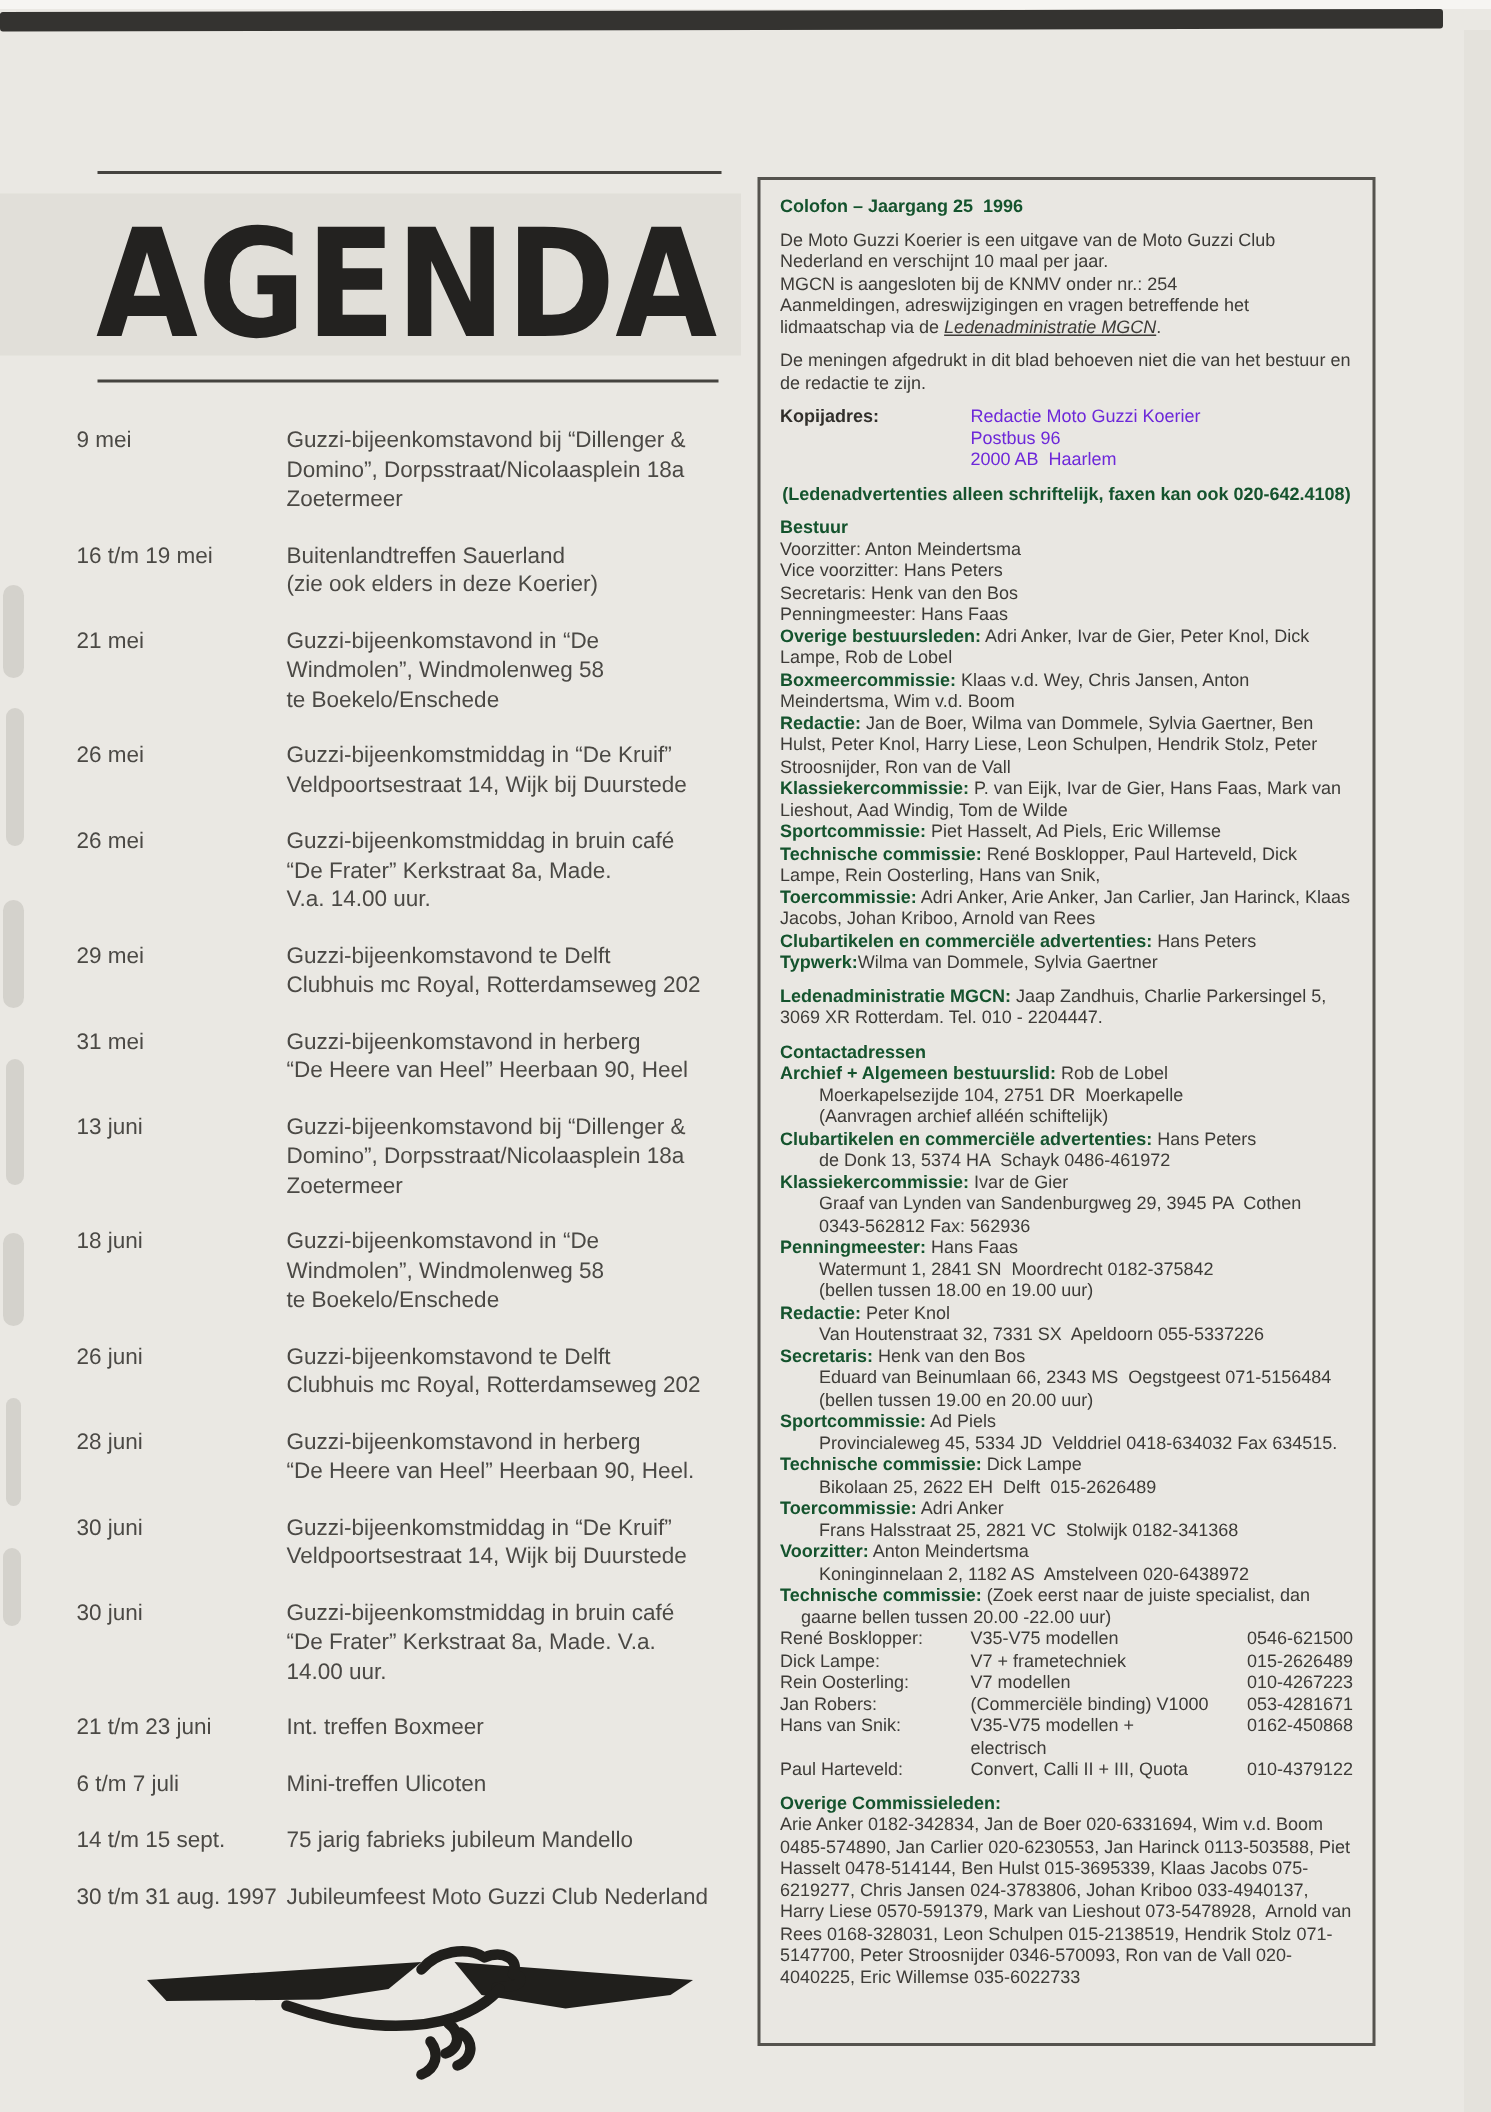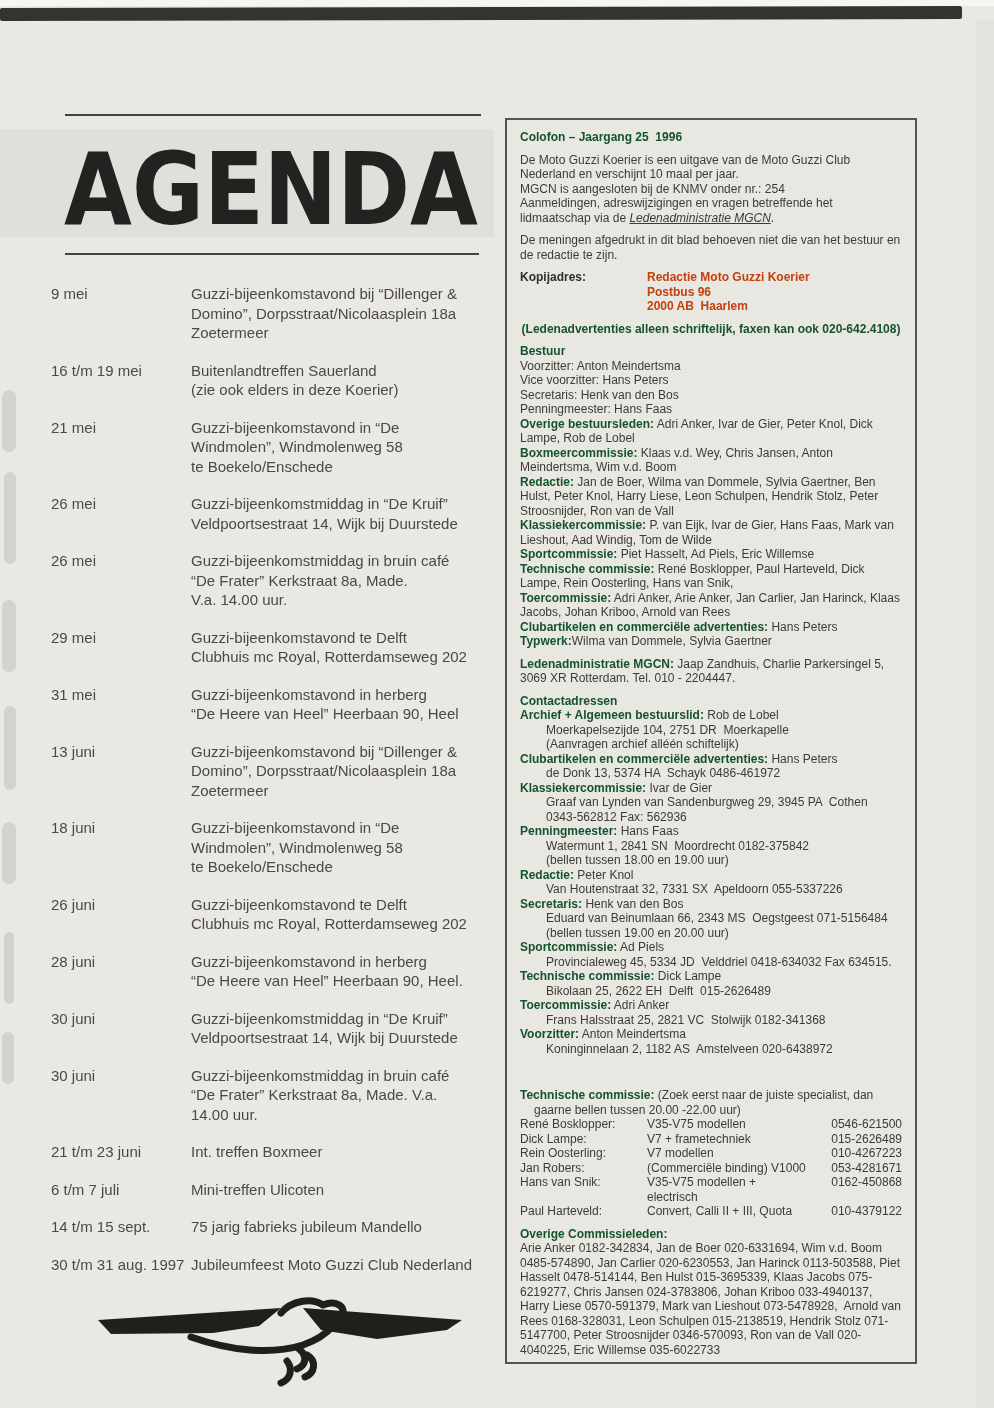--- a/index.html
+++ b/index.html
@@ -25,28 +25,28 @@
   .agenda-desc{flex:1;}
   .agenda-line{white-space:pre-wrap;}
   .eagle{position:absolute;left:95px;top:1293px;}
   
   .colofon-box{position:absolute;left:505px;top:118px;width:412px;height:1246px;box-sizing:border-box;
                border:2px solid #55534e;background:#e9e7e2;padding:10px 13px 8px 13px;
                font-size:12px;line-height:14.5px;color:#3d3b37;overflow:hidden;}
   .c-line{white-space:pre-wrap;}
   .c-gap{margin-top:8px;}
   .c-indent{padding-left:26px;}
-  .c-hang{padding-left:14px;text-indent:-14px;margin-top:32px;}
+  .c-hang{padding-left:14px;text-indent:-14px;}
   .c-center{text-align:center;}
   .c-heading{font-weight:bold;color:#2e2c29;}
   .b{font-weight:bold;color:#14532d;}
   .i{font-style:italic;text-decoration:underline;}
   .c-kopij{display:flex;}
   .c-kopij-label{flex:0 0 127px;font-weight:bold;color:#302e2a;}
-  .c-kopij-value .c-line{font-weight:bold;color:#c2410c;}
+  .c-kopij-value .c-line{font-weight:normal;color:#6d28d9;}
   .c-row3{display:flex;}
   .c-row3 .col-name{flex:0 0 127px;}
   .c-row3 .col-spec{flex:1;}
   .c-row3 .col-phone{flex:0 0 92px;text-align:right;}
 </style>
 </head>
 <body>
 
 <div class="page">
 

